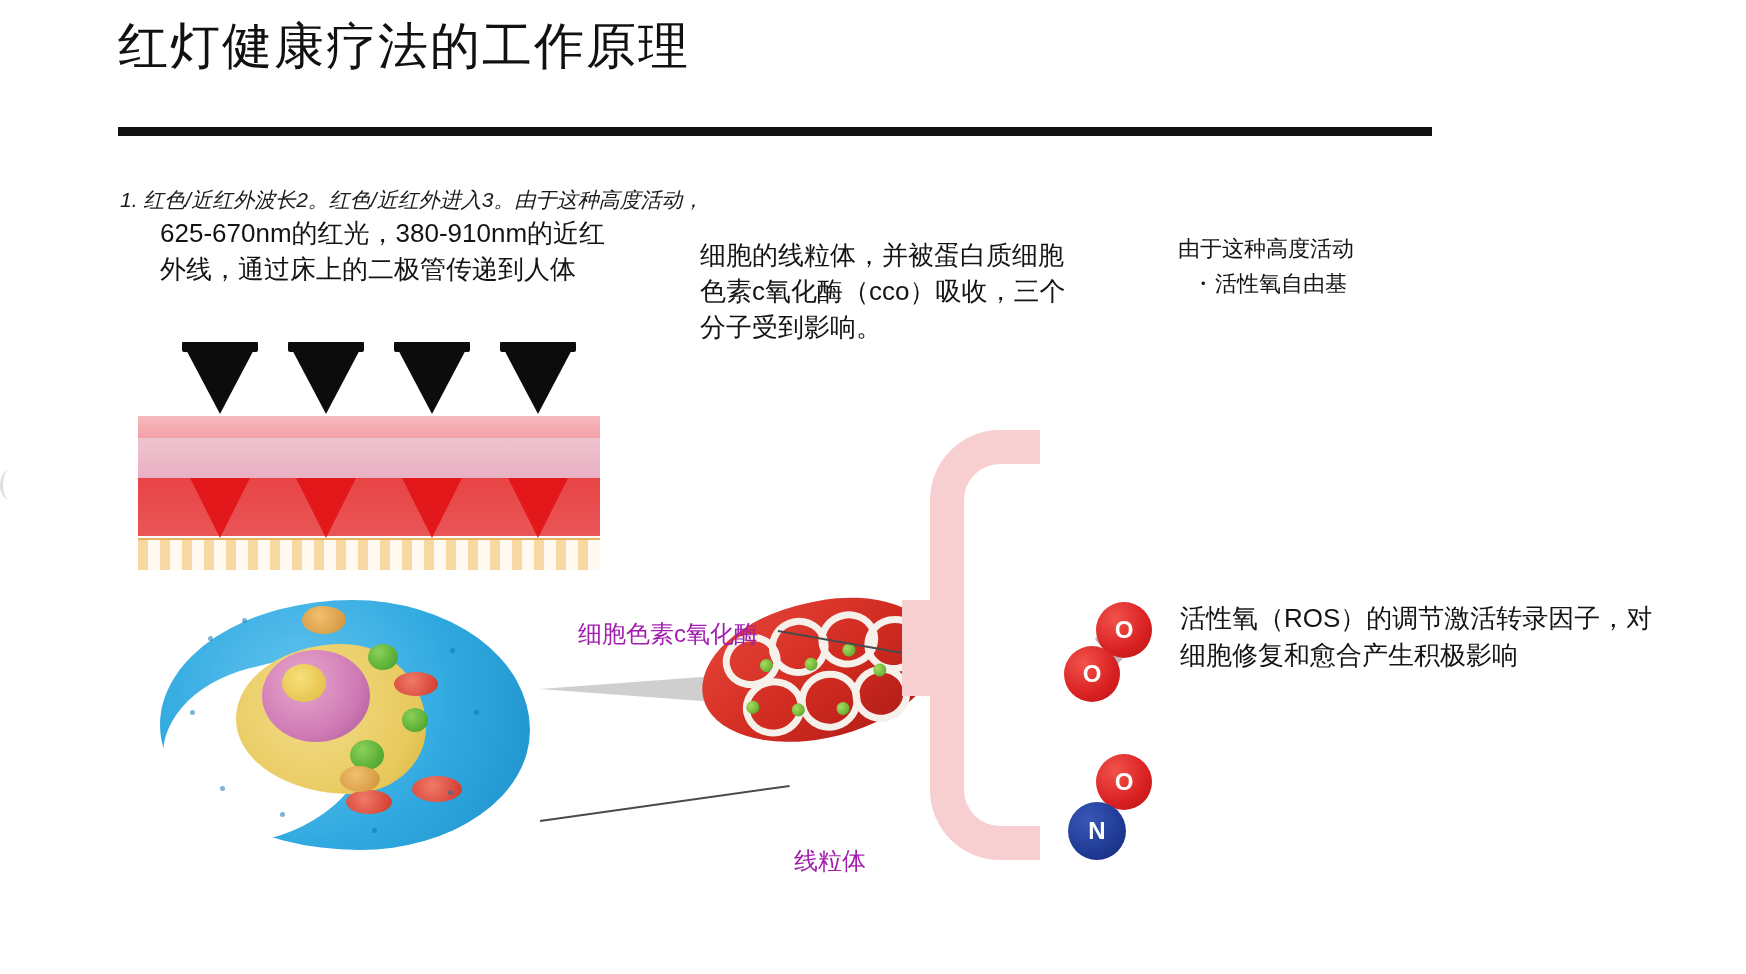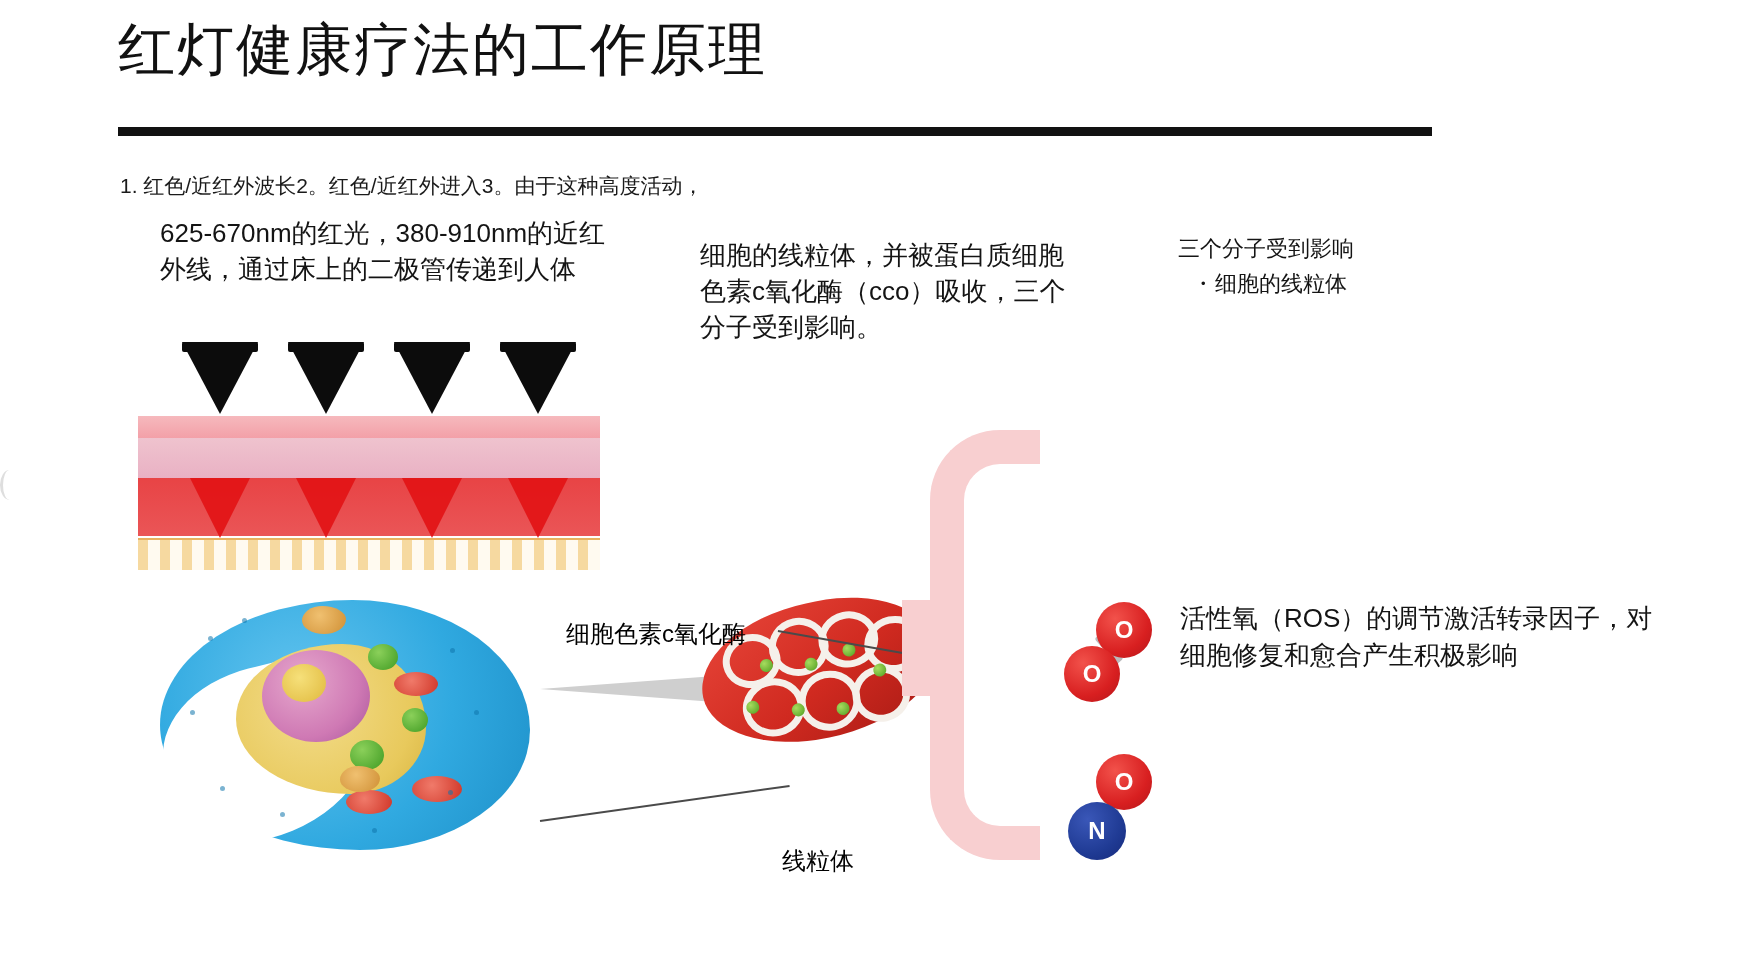--- a/index.html
+++ b/index.html
@@ -17,45 +17,46 @@
   }
 
   
   #title-block {
     position: absolute;
     left: 118px;
     top: 18px;
     width: 1500px;
   }
   #page-title {
-    font-size: 57px;
+    font-size: 50px;
     line-height: 1.12;
     font-weight: 400;
     letter-spacing: 2px;
     color: #111111;
     white-space: nowrap;
   }
   #title-rule {
     position: absolute;
     left: 118px;
     top: 127px;
     width: 1314px;
     height: 9px;
     background: #111111;
   }
 
   
   #subtitle {
     position: absolute;
     left: 120px;
-    top: 172px;
+    top: 186px;
     font-size: 21px;
     line-height: 1.3;
     color: #1a1a1a;
     white-space: nowrap;
+    font-style: italic;
   }
 
   
   .callout {
     position: absolute;
     font-size: 26px;
     line-height: 1.38;
     color: #141414;
   }
   #callout-left {
@@ -246,22 +247,23 @@
   
   .leader-line {
     position: absolute;
     background: #4a4a4a;
     height: 1.5px;
     transform-origin: left center;
   }
   .diagram-label {
     position: absolute;
     font-size: 24px;
-    color: #000000;
+    color: #a21caf;
     white-space: nowrap;
+    margin-left: 12px;
   }
 
   
   #brace {
     position: absolute;
     left: 930px;
     top: 430px;
     width: 110px;
     height: 430px;
     border-left: 34px solid #f8cfd0;
@@ -362,23 +364,23 @@
 </div>
 <div id="title-rule"></div>
 
 <div id="subtitle">1. 红色/近红外波长2。红色/近红外进入3。由于这种高度活动，</div>
 
 <div class="callout" id="callout-left">625-670nm的红光，380-910nm的近红外线，通过床上的二极管传递到人体</div>
 
 <div class="callout" id="callout-middle">细胞的线粒体，并被蛋白质细胞色素c氧化酶（cco）吸收，三个分子受到影响。</div>
 
 <div class="callout" id="callout-right">
-  <div class="list-head">三个分子受到影响</div>
+  <div class="list-head">由于这种高度活动</div>
   <ul>
-    <li>细胞的线粒体</li>
+    <li>活性氧自由基</li>
   </ul>
 </div>
 
 <div id="skin-panel">
   <div id="beam-wash"></div>
 
   <div class="beam" style="left: 22px;"></div>
   <div class="beam" style="left: 128px;"></div>
   <div class="beam" style="left: 234px;"></div>
   <div class="beam" style="left: 340px;"></div>

